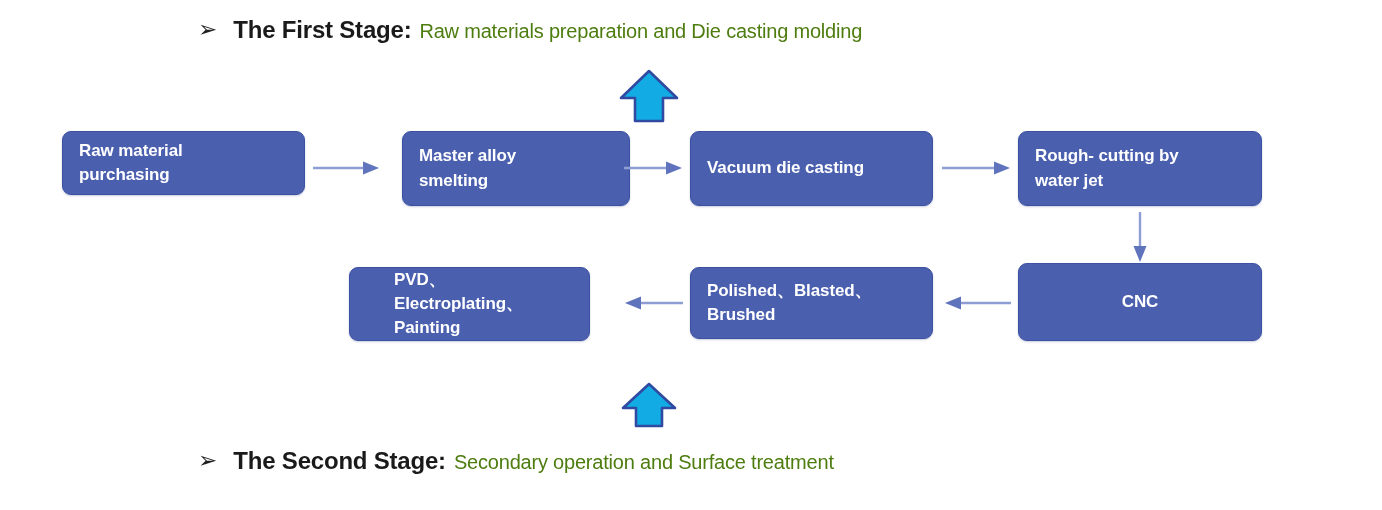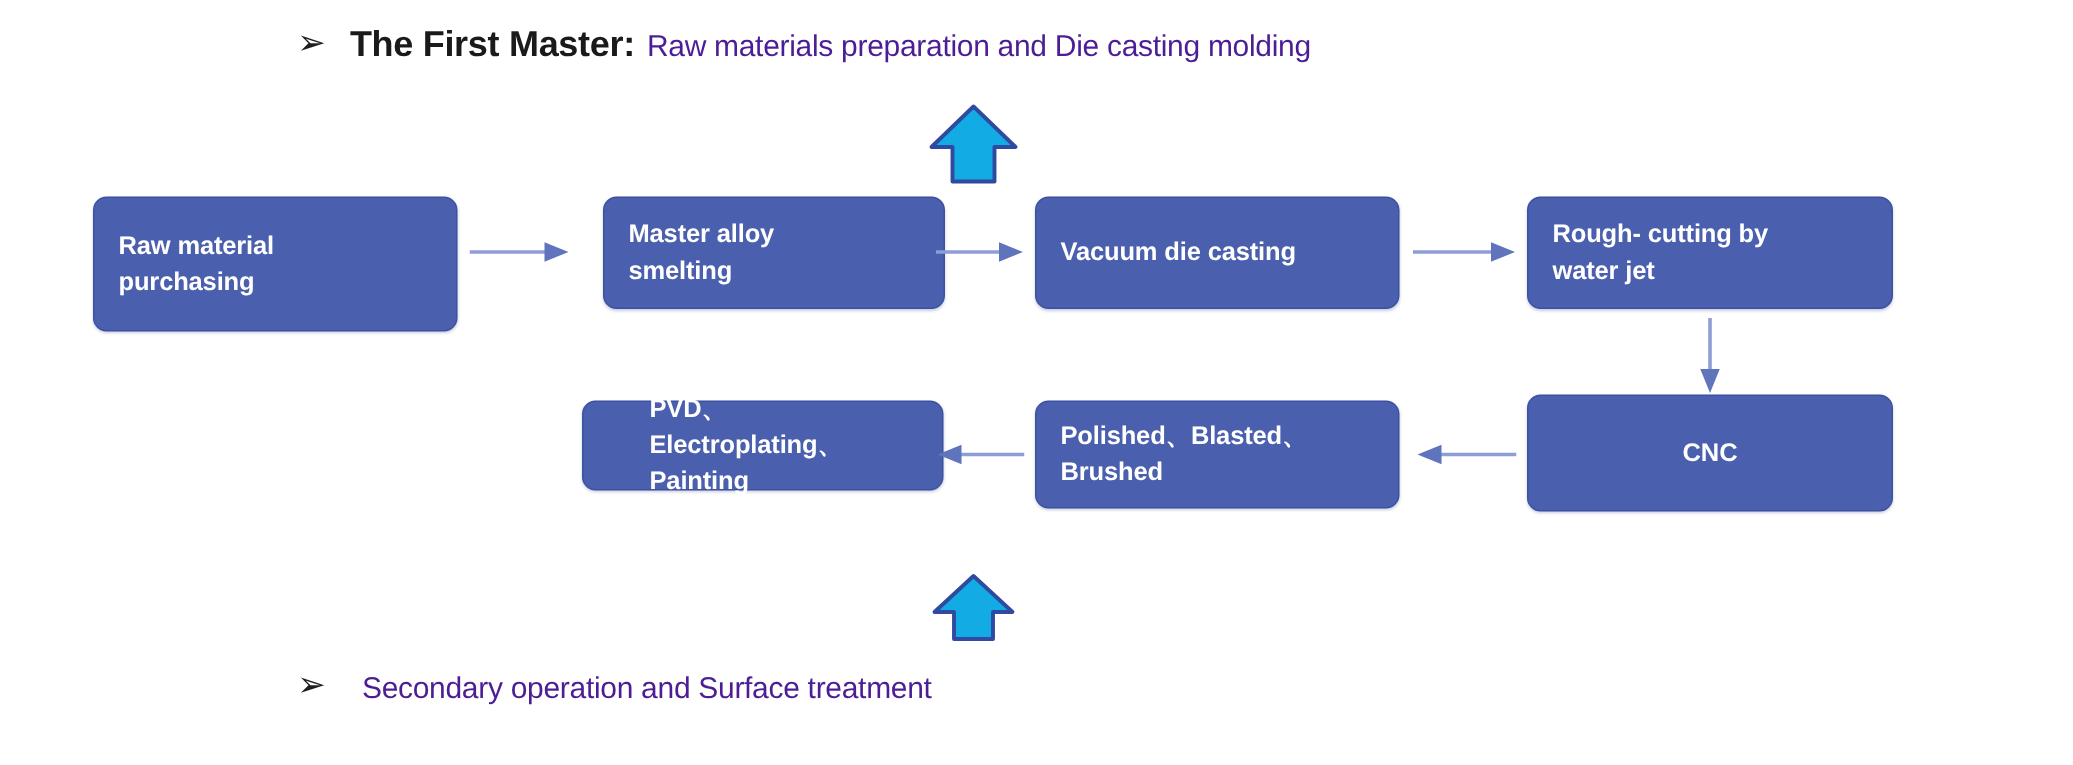--- a/index.html
+++ b/index.html
@@ -37,21 +37,21 @@
   }
   .stage-heading .title {
     font-size: 24px;
     font-weight: bold;
     letter-spacing: -0.2px;
     color: #1a1a1a;
   }
   .stage-heading .subtitle {
     font-size: 20px;
     font-weight: normal;
-    color: #4c1d95;
+    color: #4d7c0f;
     margin-left: 8px;
     letter-spacing: -0.2px;
   }
   #heading-first  { left: 198px; top: 16px; }
   #heading-second { left: 198px; top: 447px; }
 
   
   .box {
     position: absolute;
     box-sizing: border-box;
@@ -82,31 +82,31 @@
   .stage-arrow { position: absolute; }
   .stage-arrow svg { display: block; }
 </style>
 </head>
 <body>
 
 <div id="stage">
 
   <div id="heading-first" class="stage-heading">
     <span class="bullet">➢</span>
-    <span class="title">The First Master:</span>
+    <span class="title">The First Stage:</span>
     <span class="subtitle">Raw materials preparation and Die casting molding</span>
   </div>
 
   <div class="stage-arrow" style="left:618px; top:68px;">
     <svg width="62" height="56" viewBox="0 0 62 56">
       <polygon points="31,3 59,30 45,30 45,53 17,53 17,30 3,30" fill="#12abe4" stroke="#2f4aa0" stroke-width="2.6" stroke-linejoin="round"></polygon>
     </svg>
   </div>
 
-  <div class="box" style="left:62px; top:131px; width:243px; height:90px;">
+  <div class="box" style="left:62px; top:131px; width:243px; height:64px;">
     <span class="line">Raw material</span>
     <span class="line">purchasing</span>
   </div>
 
   <div class="box" style="left:386px; top:131px; width:228px; height:75px;margin-left:16px;">
     <span class="line">Master alloy</span>
     <span class="line">smelting</span>
   </div>
 
   <div class="box" style="left:690px; top:131px; width:243px; height:75px;">
@@ -139,21 +139,21 @@
     </svg>
   </div>
 
   <div class="conn" style="left:1132px; top:212px;">
     <svg width="16" height="50" viewBox="0 0 16 50">
       <line x1="8" y1="0" x2="8" y2="38" stroke="#8e9dd4" stroke-width="2.4"></line>
       <polygon points="8,50 1.5,34 14.5,34" fill="#5f74bd"></polygon>
     </svg>
   </div>
 
-  <div class="box" style="left:388px; top:267px; width:241px; height:60px;padding-left:44px;">
+  <div class="box" style="left:349px; top:267px; width:241px; height:74px;padding-left:44px;">
     <span class="line">PVD、Electroplating、</span>
     <span class="line">Painting</span>
   </div>
 
   <div class="box" style="left:690px; top:267px; width:243px; height:72px;">
     <span class="line">Polished、Blasted、</span>
     <span class="line">Brushed</span>
   </div>
 
   <div class="box center" style="left:1018px; top:263px; width:244px; height:78px;">
@@ -175,16 +175,17 @@
   </div>
 
   <div class="stage-arrow" style="left:620px; top:381px;">
     <svg width="58" height="48" viewBox="0 0 58 48">
       <polygon points="29,3 55,27 42,27 42,45 16,45 16,27 3,27" fill="#12abe4" stroke="#2f4aa0" stroke-width="2.6" stroke-linejoin="round"></polygon>
     </svg>
   </div>
 
   <div id="heading-second" class="stage-heading">
     <span class="bullet">➢</span>
+    <span class="title">The Second Stage:</span>
     <span class="subtitle">Secondary operation and Surface treatment</span>
   </div>
 
 </div>
 
 </body></html>

